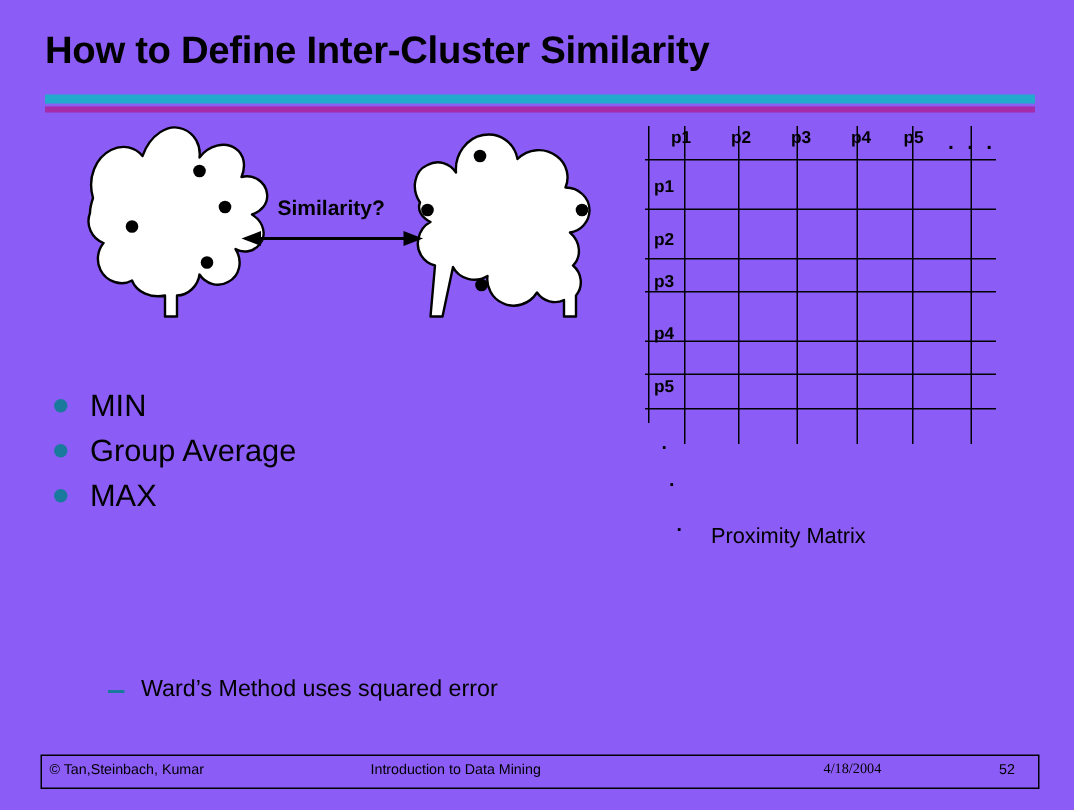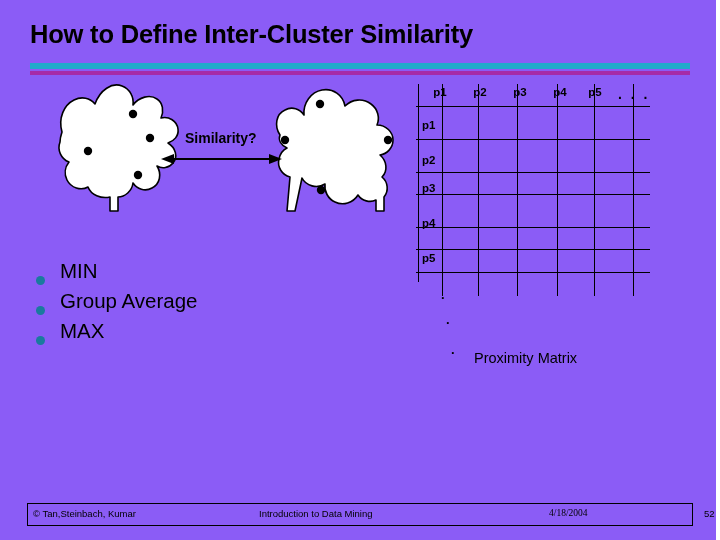--- a/index.html
+++ b/index.html
@@ -68,21 +68,21 @@
     top: 130px;
     font-size: 14px;
     font-weight: bold;
     color: #000000;
     white-space: nowrap;
   }
 
   
   #matrix-wrap {
     position: absolute;
-    left: 420px;
+    left: 434px;
     top: 84px;
     width: 260px;
     height: 200px;
   }
   .matrix-colhead {
     position: absolute;
     font-size: 11.5px;
     font-weight: bold;
     color: #000;
     text-align: center;
@@ -132,21 +132,21 @@
 
   
   #bullet-list {
     position: absolute;
     left: 36px;
     top: 256px;
     width: 440px;
   }
   .bullet-row {
     display: flex;
-    align-items: flex-end;
+    align-items: flex-start;
     margin-bottom: 1px;
   }
   .bullet-dot {
     flex: 0 0 auto;
     width: 9px;
     height: 9px;
     border-radius: 50%;
     background: #1A7A9E;
     margin-top: 10px;
     margin-right: 15px;
@@ -189,23 +189,23 @@
     box-sizing: border-box;
   }
   .footer-cell {
     position: absolute;
     top: 4px;
     font-size: 9.5px;
     color: #000;
     white-space: nowrap;
   }
   #footer-copyright { left: 5px; }
-  #footer-book      { left: 231px; }
+  #footer-book      { left: 219px; }
   #footer-date      { left: 521px; font-family: Liberation Serif, serif; }
-  #footer-page      { left: 676px; }
+  #footer-page      { left: 638px; }
 </style>
 </head>
 <body>
 
 <div id="slide">
 
   <div id="slide-title">How to Define Inter-Cluster Similarity</div>
 
   <div id="rule-cyan"></div>
   <div id="rule-magenta"></div>
@@ -324,20 +324,24 @@
     <div class="bullet-row">
       <span class="bullet-dot"></span>
       <span class="bullet-text">Group Average</span>
     </div>
     <div class="bullet-row">
       <span class="bullet-dot"></span>
       <span class="bullet-text">MAX</span>
     </div>
   </div>
 
+  <div id="sub-bullet-row">
+    <span class="sub-dash"></span>
+    <span class="sub-text">Ward’s Method uses squared error</span>
+  </div>
 
   <div id="footer">
     <span class="footer-cell" id="footer-copyright">© Tan,Steinbach, Kumar</span>
     <span class="footer-cell" id="footer-book">Introduction to Data Mining</span>
     <span class="footer-cell" id="footer-date">4/18/2004</span>
     <span class="footer-cell" id="footer-page">52</span>
   </div>
 
 </div>
 

